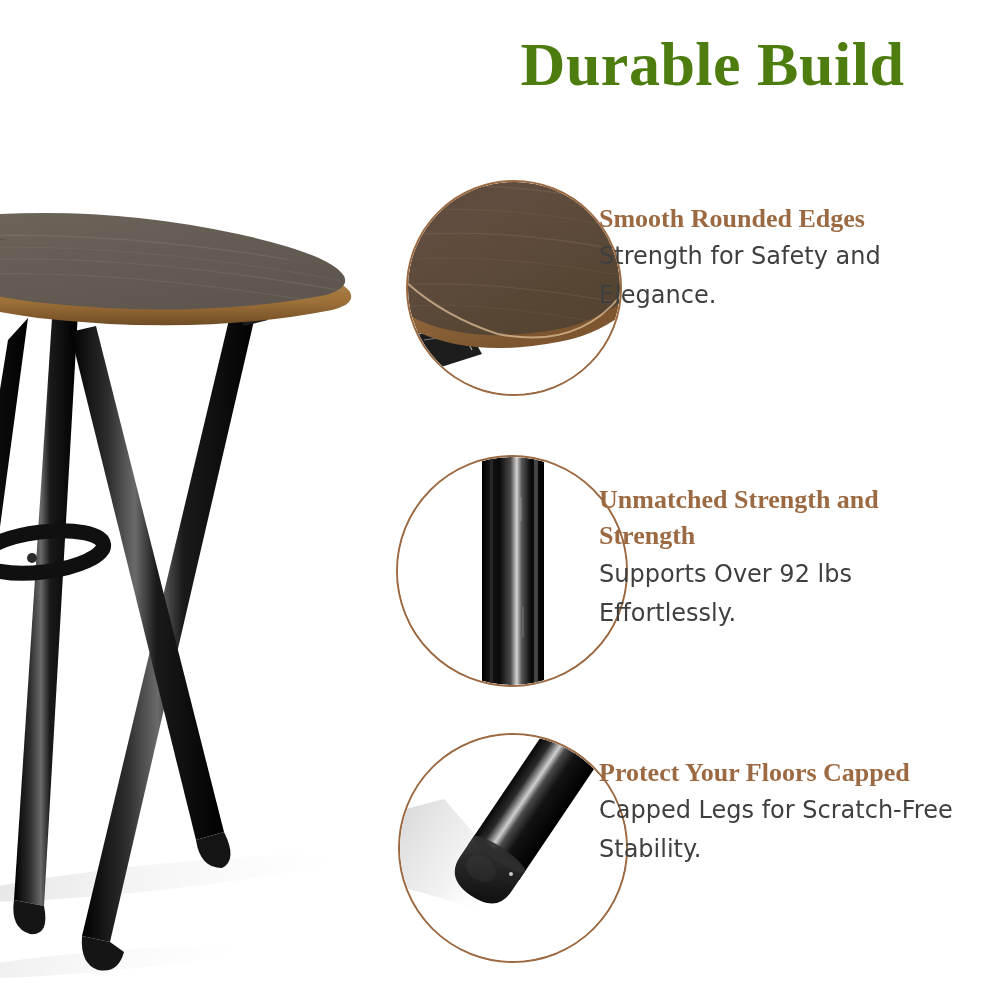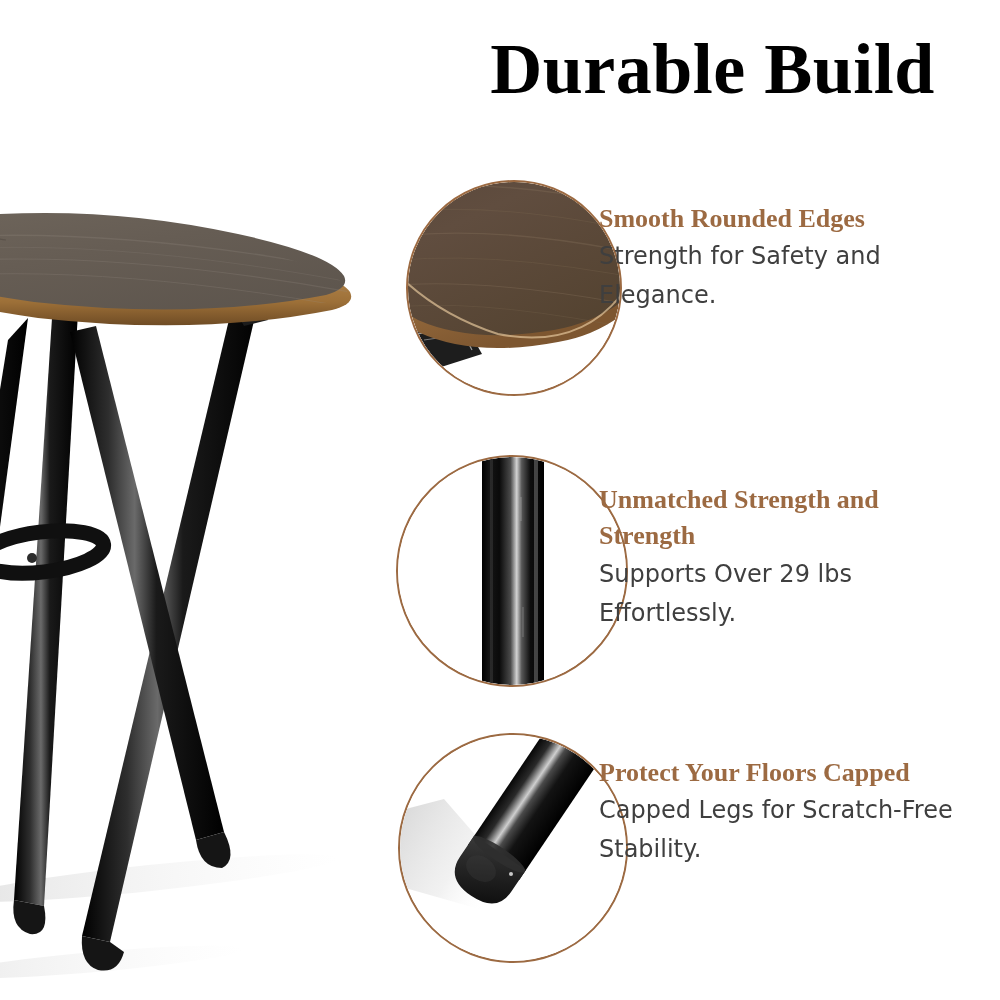--- a/index.html
+++ b/index.html
@@ -21,23 +21,23 @@
 
   
   #page-title {
     position: absolute;
     left: 440px;
     top: 32px;
     width: 545px;
     text-align: center;
     font-family: "Liberation Serif", "DejaVu Serif", serif;
     font-weight: bold;
-    font-size: 72px;
+    font-size: 62px;
     line-height: 1.05;
-    color: #000000;
+    color: #4d7c0f;
     letter-spacing: 0.5px;
     white-space: nowrap;
   }
 
   
   #product-photo {
     position: absolute;
     left: 0;
     top: 200px;
     width: 400px;
@@ -264,21 +264,21 @@
           <rect x="92" y="-20" width="3" height="270" fill="#3b3b3b" opacity="0.55"></rect>
 
           <rect x="122" y="40" width="2" height="24" fill="#b9b9b9" opacity="0.25"></rect>
           <rect x="124" y="150" width="2" height="30" fill="#b9b9b9" opacity="0.2"></rect>
         </g>
       </svg>
     </div>
 
     <div class="feature-text" style="top:482px;">
       <p class="feature-heading">Unmatched Strength and Strength</p>
-      <p class="feature-body">Supports Over 29 lbs Effortlessly.</p>
+      <p class="feature-body">Supports Over 92 lbs Effortlessly.</p>
     </div>
   </div>
 
   <div class="feature-row">
 
     <div class="detail-circle" style="left:398px; top:733px; width:230px; height:230px;">
       <svg width="226" height="226" viewBox="0 0 226 226" xmlns="http://www.w3.org/2000/svg">
         <defs>
           <linearGradient id="c3Leg" x1="0" y1="0" x2="1" y2="0">
             <stop offset="0%" stop-color="#070707"></stop>

